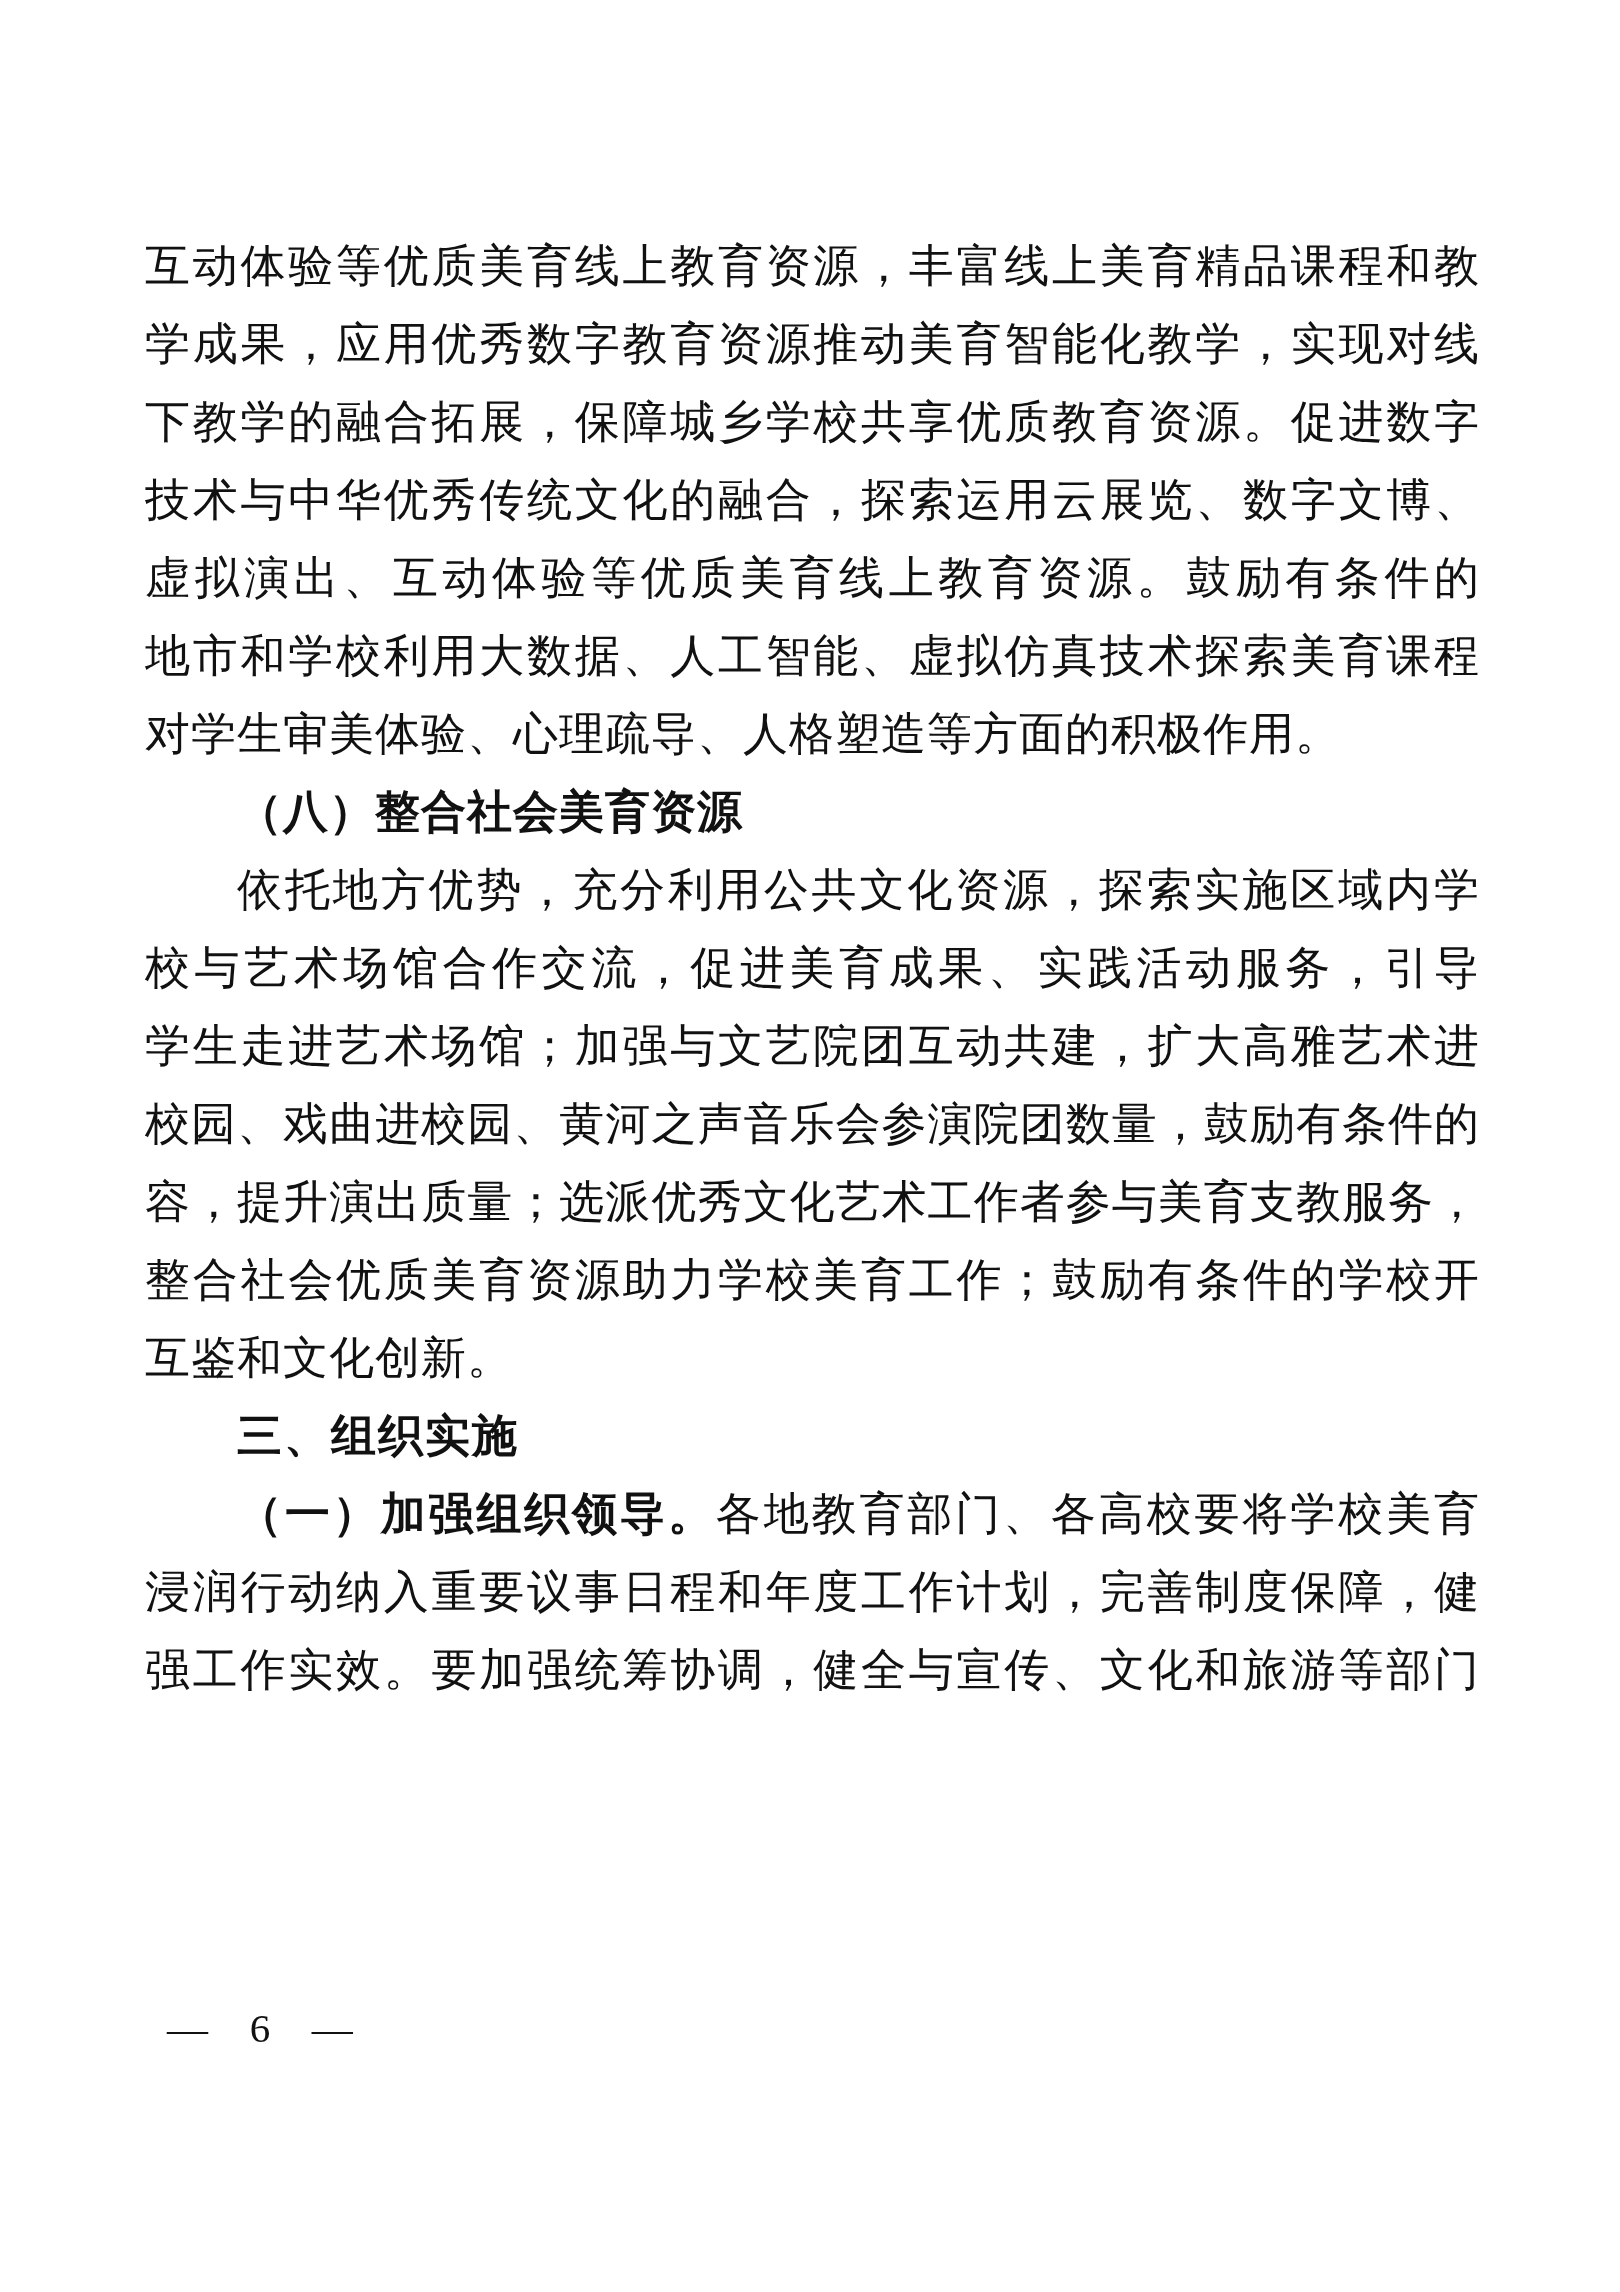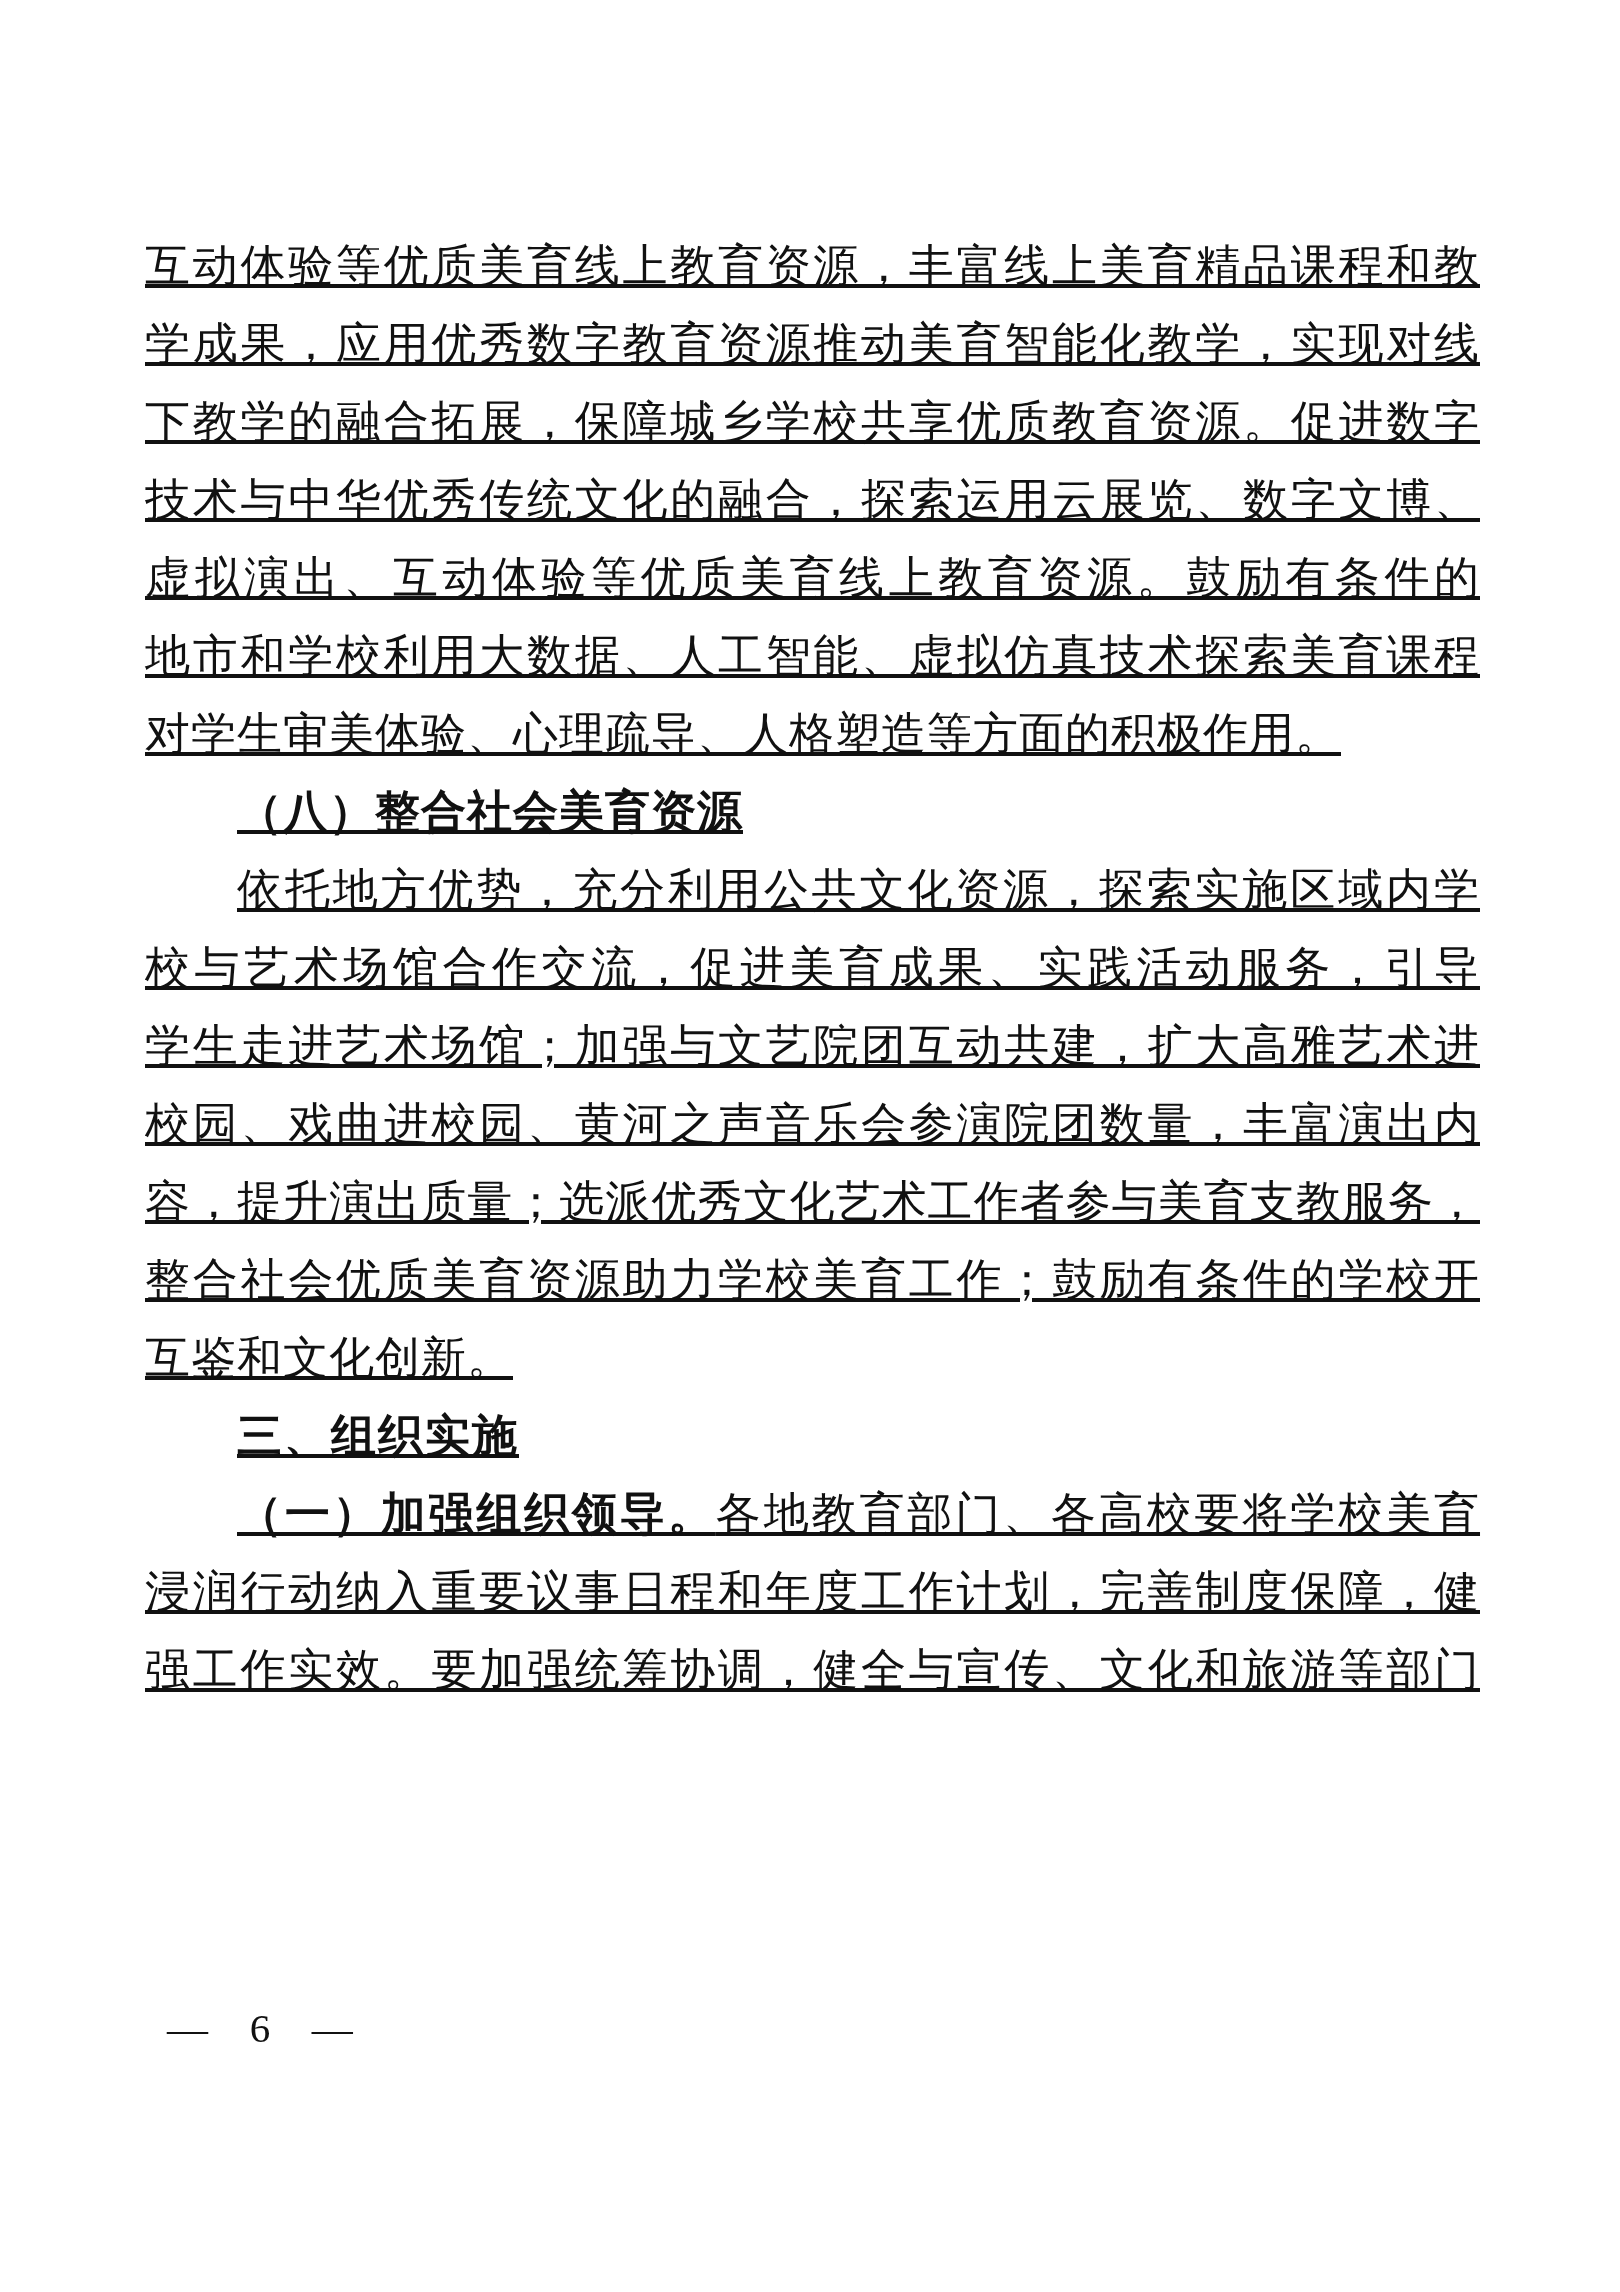--- a/index.html
+++ b/index.html
@@ -14,21 +14,20 @@
     background: #ffffff;
     font-family: "Liberation Serif", "DejaVu Serif", serif;
     color: #111111;
     overflow: hidden;
   }
   .text-block {
     position: absolute;
     left: 145px;
     top: 227px;
     width: 1335px;
-    text-decoration: underline;
   }
   .line {
     height: 78px;
     line-height: 78px;
     font-size: 45px;
     letter-spacing: 1px;
     color: #111111;
   }
   .line.fill {
     text-align: justify;
@@ -69,21 +68,21 @@
       <div class="line body fill">学成果，应用优秀数字教育资源推动美育智能化教学，实现对线</div>
       <div class="line body fill">下教学的融合拓展，保障城乡学校共享优质教育资源。促进数字</div>
       <div class="line body fill">技术与中华优秀传统文化的融合，探索运用云展览、数字文博、</div>
       <div class="line body fill">虚拟演出、互动体验等优质美育线上教育资源。鼓励有条件的</div>
       <div class="line body fill">地市和学校利用大数据、人工智能、虚拟仿真技术探索美育课程</div>
       <div class="line body">对学生审美体验、心理疏导、人格塑造等方面的积极作用。</div>
       <div class="line heading-kai indent">（八）整合社会美育资源</div>
       <div class="line body fill indent">依托地方优势，充分利用公共文化资源，探索实施区域内学</div>
       <div class="line body fill">校与艺术场馆合作交流，促进美育成果、实践活动服务，引导</div>
       <div class="line body fill">学生走进艺术场馆；加强与文艺院团互动共建，扩大高雅艺术进</div>
-      <div class="line body fill">校园、戏曲进校园、黄河之声音乐会参演院团数量，丰富演出内</div>
+      <div class="line body fill">校园、戏曲进校园、黄河之声音乐会参演院团数量，鼓励有条件的</div>
       <div class="line body fill">容，提升演出质量；选派优秀文化艺术工作者参与美育支教服务，</div>
       <div class="line body fill">整合社会优质美育资源助力学校美育工作；鼓励有条件的学校开</div>
       <div class="line body">互鉴和文化创新。</div>
       <div class="line heading-hei indent">三、组织实施</div>
       <div class="line body fill indent"><span class="lead-bold">（一）加强组织领导。</span>各地教育部门、各高校要将学校美育</div>
       <div class="line body fill">浸润行动纳入重要议事日程和年度工作计划，完善制度保障，健</div>
       <div class="line body fill">强工作实效。要加强统筹协调，健全与宣传、文化和旅游等部门</div>
     </div>
   <div class="page-number">— 6 —</div>
 </div>

